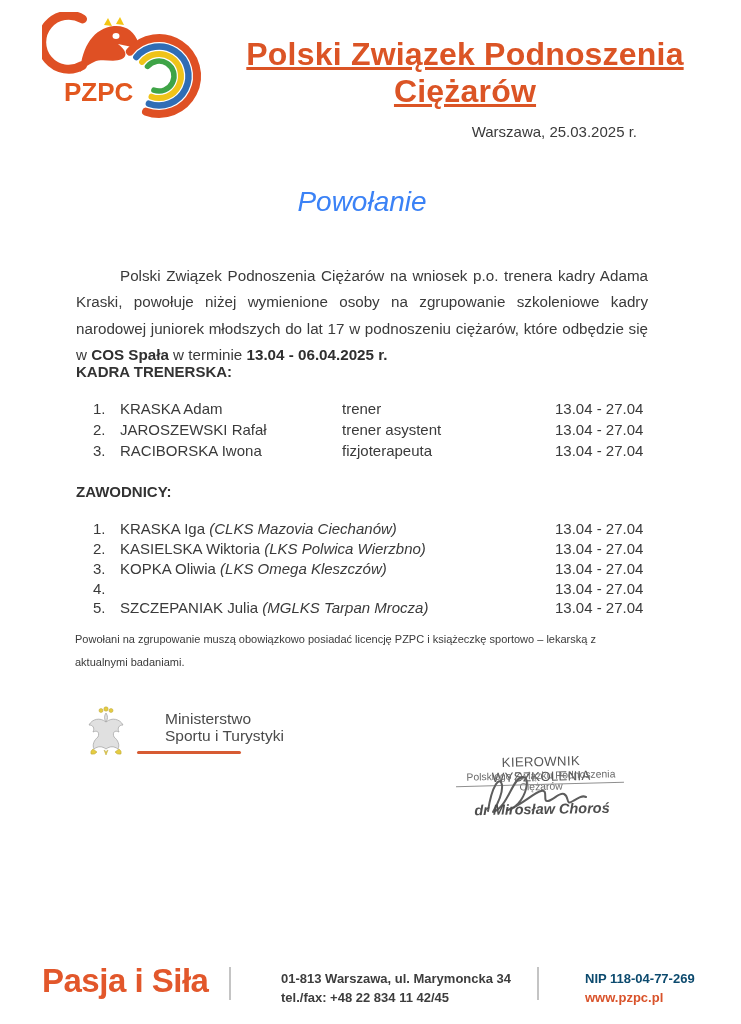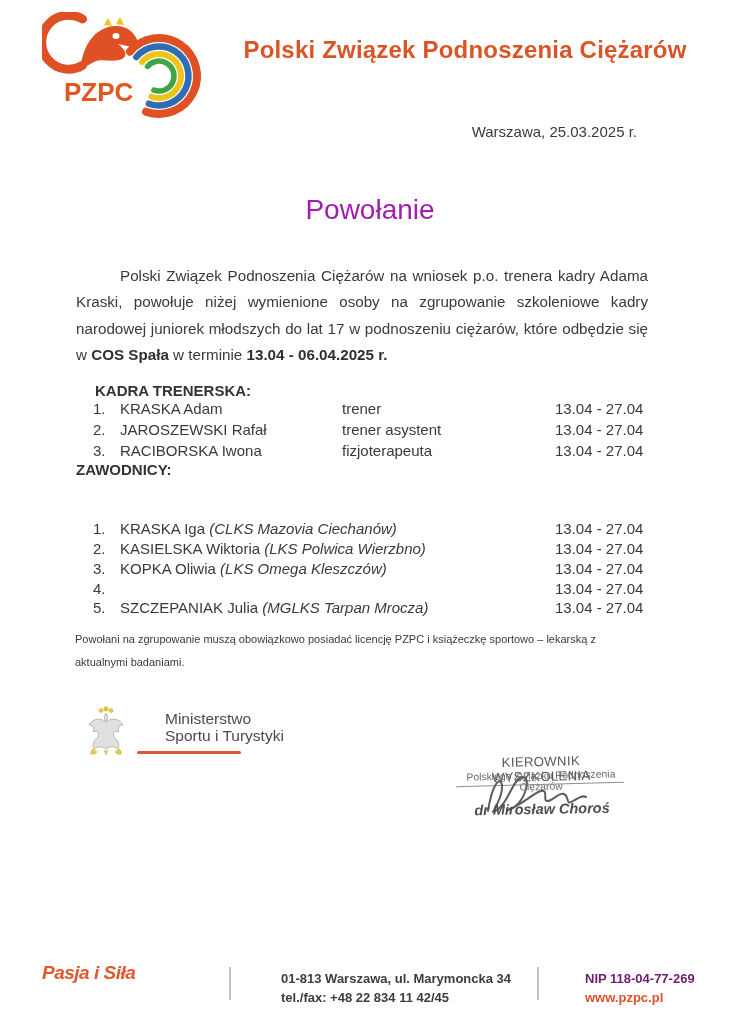--- a/index.html
+++ b/index.html
@@ -7,35 +7,35 @@
     position:relative;width:741px;height:1024px;background:#ffffff;
     margin:0 auto;overflow:hidden;
     font-family:"Liberation Sans","DejaVu Sans",sans-serif;
     color:#3a3a3a;
   }
   .abs{position:absolute;}
 
   
   #pzpc-logo{left:42px;top:12px;width:180px;height:125px;}
   .org-block{left:235px;top:36px;width:460px;text-align:center;}
-  .org-pl{font-size:24px;font-weight:700;color:#db5425;letter-spacing:0.2px;}
+  .org-pl{font-size:32px;font-weight:700;color:#db5425;letter-spacing:0.2px;text-decoration:underline;}
   .org-en{font-size:17.5px;font-weight:700;color:#3a3a3a;margin-top:4px;}
   .date-line{top:123px;right:104px;font-size:15px;color:#3a3a3a;}
 
   
   .doc-title{left:76px;top:186px;width:572px;text-align:center;
-    font-size:28px;font-weight:400;color:#a21caf;margin:8px;}
+    font-size:28px;font-weight:400;color:#3b82f6;margin:0;font-style:italic;}
   .intro{left:76px;top:263px;width:572px;margin:0;
     font-size:15.2px;line-height:26.4px;text-align:justify;text-indent:44px;color:#3a3a3a;}
   .intro b{color:#2f2f2f;}
 
   
   .sec-heading{left:76px;font-size:15px;font-weight:700;color:#333;}
-  #kadra-heading{top:382px;margin-left:19px;}
-  #zawodnicy-heading{top:461px;}
+  #kadra-heading{top:363px;}
+  #zawodnicy-heading{top:483px;}
   .row{left:0;width:720px;height:20px;font-size:15px;color:#3a3a3a;}
   .row .num{position:absolute;left:93px;}
   .row .name{position:absolute;left:120px;white-space:nowrap;}
   .row .role{position:absolute;left:342px;}
   .row .dates{position:absolute;left:555px;}
   .club{font-style:italic;margin-top:40px;}
 
   
   .note{left:75px;font-size:11px;color:#3a3a3a;margin:0;}
   #note-1{top:628px;width:556px;line-height:22.5px;}
@@ -50,28 +50,28 @@
   .sig-title{left:452px;top:754px;width:178px;text-align:center;
     font-size:13.2px;color:#585858;letter-spacing:0.3px;transform:rotate(-1.3deg);}
   .sig-org{left:448px;top:770px;width:186px;text-align:center;
     font-size:10.4px;color:#6b6b6b;transform:rotate(-1.3deg);}
   .sig-line{left:456px;top:784px;width:168px;height:1px;background:#8f8f8f;transform:rotate(-1.5deg);}
   #signature-squiggle{left:478px;top:771px;width:125px;height:46px;}
   .sig-name{left:462px;top:801px;width:160px;text-align:center;
     font-style:italic;font-weight:700;font-size:14.5px;color:#4f4f4f;transform:rotate(-1deg);}
 
   
-  .footer-slogan{left:42px;top:962px;font-size:19px;font-weight:700;font-style:italic;
+  .footer-slogan{left:42px;top:962px;font-size:33px;font-weight:700;
     color:#e2572b;letter-spacing:-0.5px;text-align:center;}
   .footer-divider{width:2px;height:33px;background:#c4c4c4;top:967px;}
   #footer-div-1{left:229px;}
   #footer-div-2{left:537px;}
   .footer-address{left:281px;top:970px;font-size:13px;font-weight:700;color:#3d3d3d;line-height:18.5px;}
   .footer-right{left:585px;top:970px;font-size:13px;font-weight:700;line-height:18.5px;}
-  .footer-nip{color:#701a75;}
+  .footer-nip{color:#0c4a6e;}
   .footer-web{color:#d9532b;}
 </style>
 </head>
 <body>
 
 <div class="page">
 
   <svg id="pzpc-logo" class="abs" viewBox="0 0 180 125" xmlns="http://www.w3.org/2000/svg">
 
     <path d="M 40.5,7 A 27,27 0 1 0 40.5,53.4" fill="none" stroke="#DF5024" stroke-width="9" stroke-linecap="round"></path>

